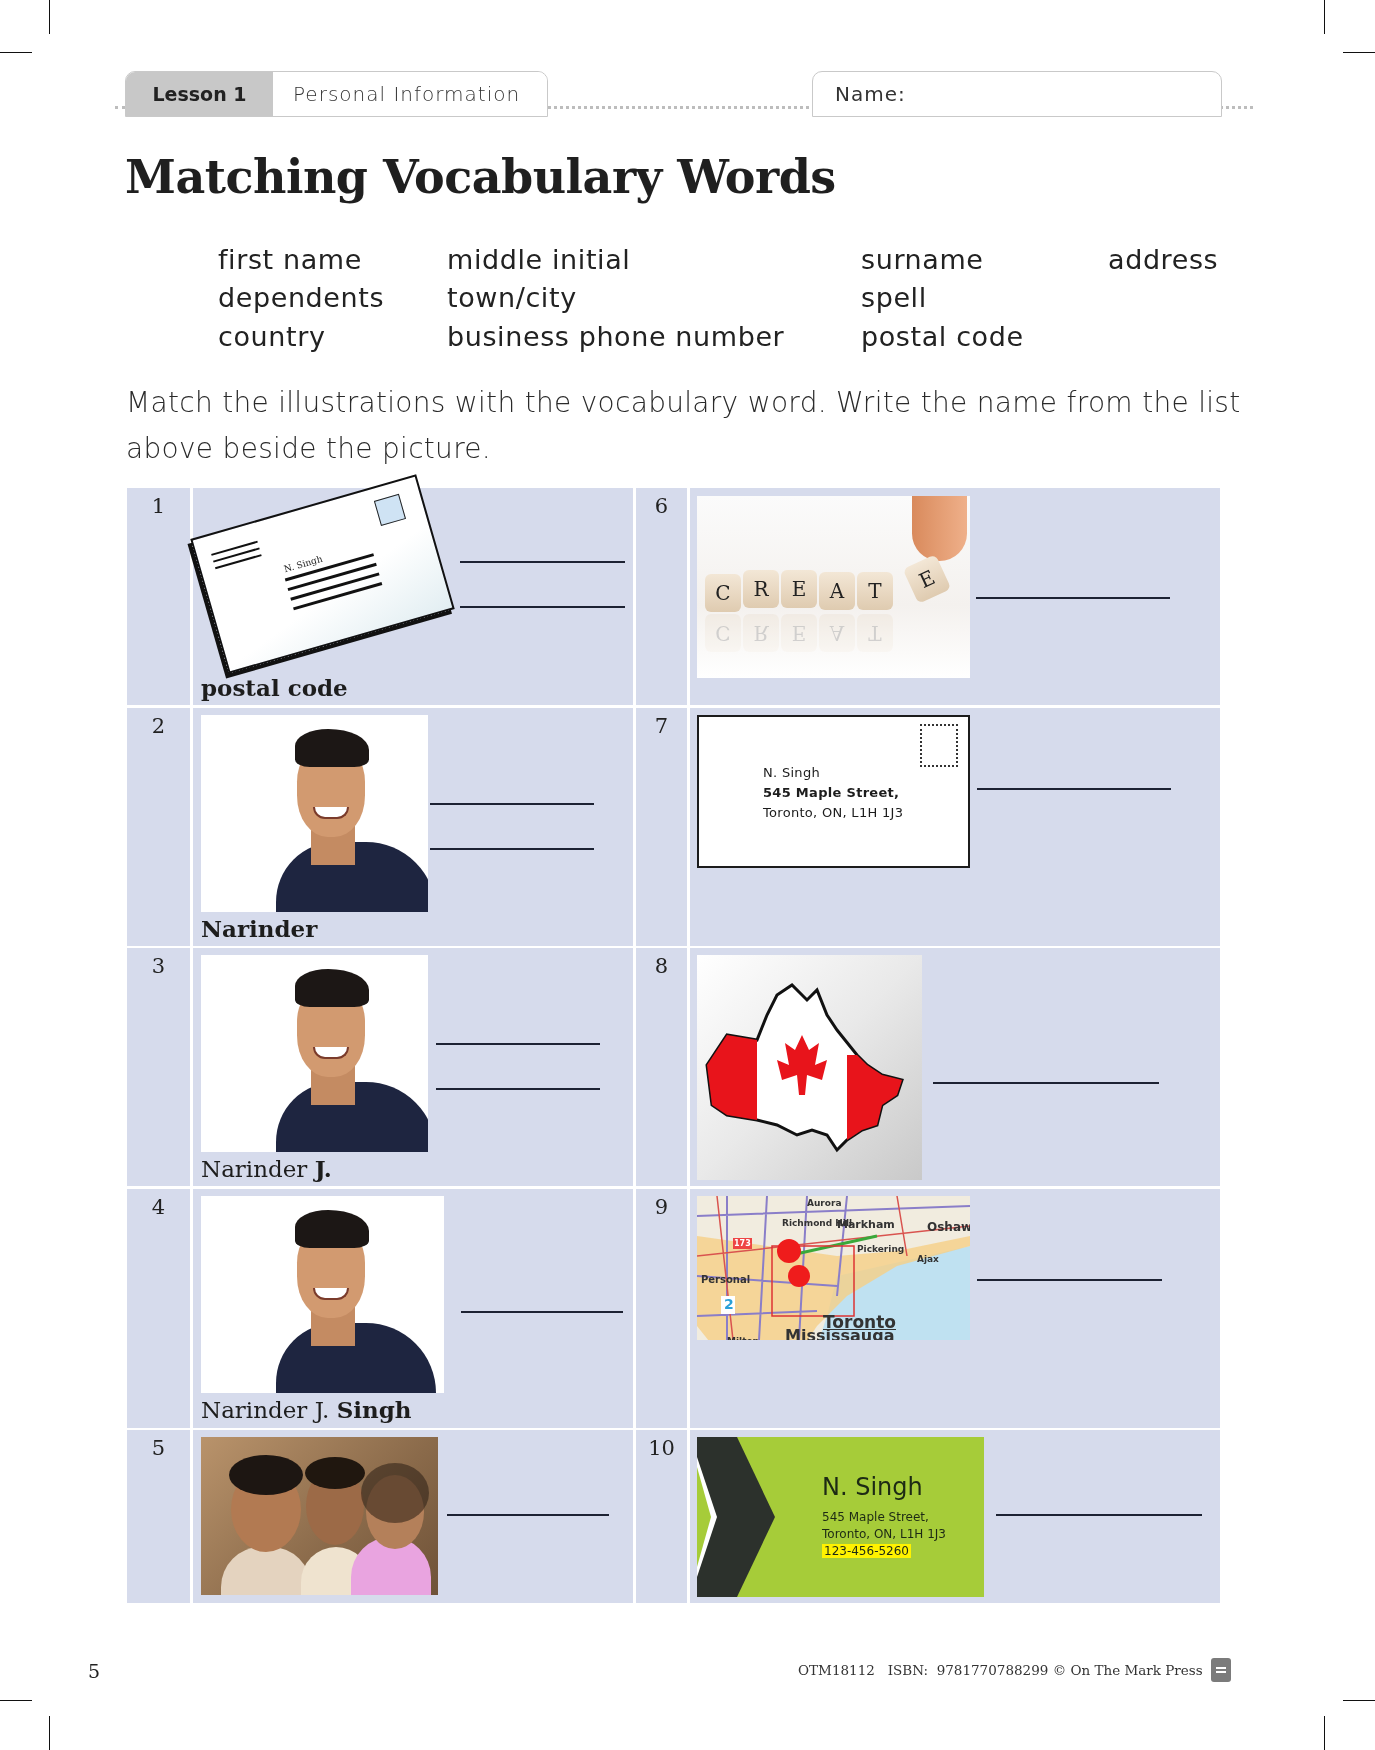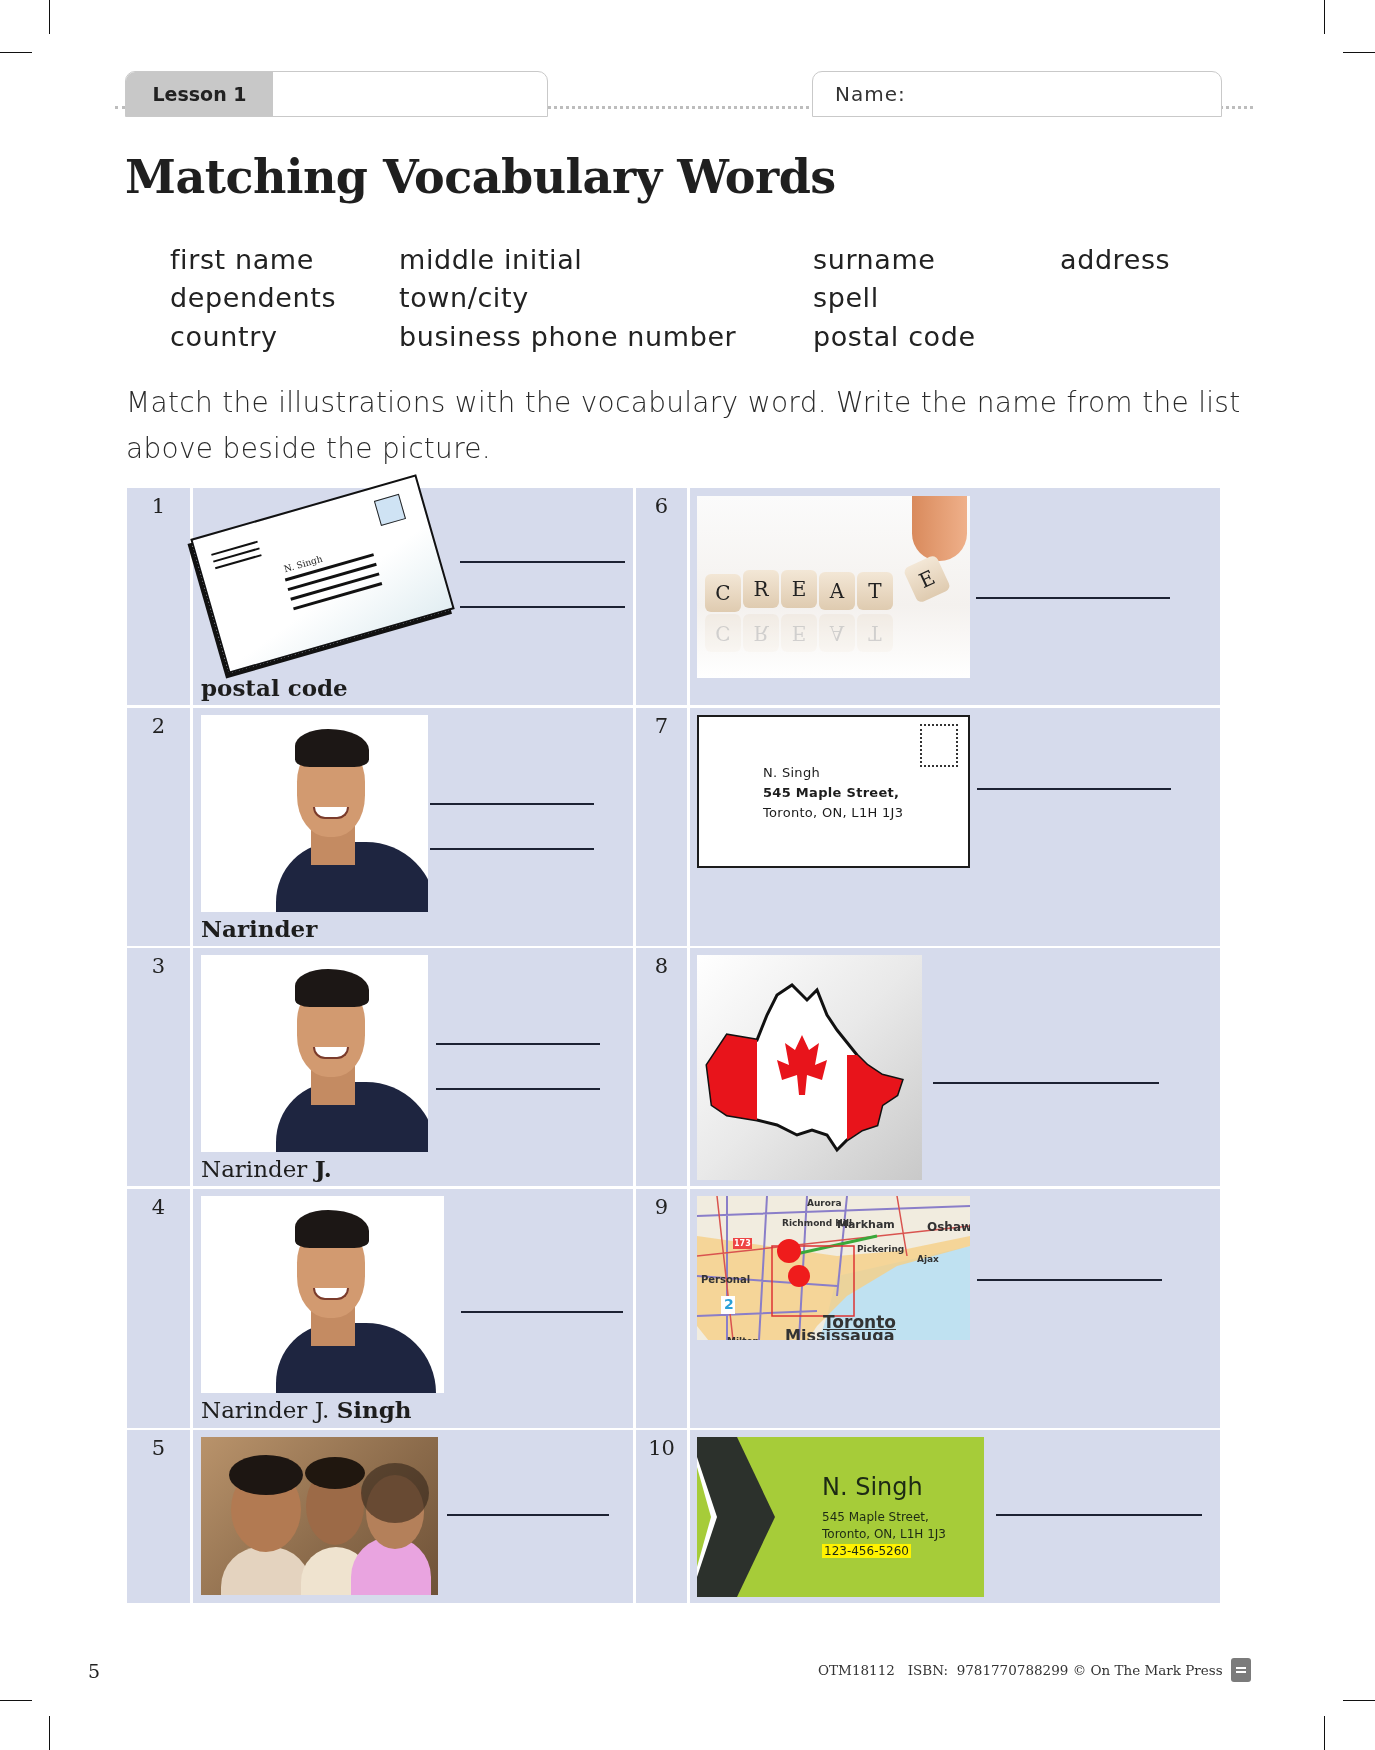--- a/index.html
+++ b/index.html
@@ -11,21 +11,21 @@
   
   .dots { position: absolute; left: 115px; top: 106px; width: 1138px; height: 0; border-top: 3px dotted #bdbdbd; }
   .lesson-tab { position: absolute; left: 125px; top: 71px; width: 423px; height: 46px; border: 1px solid #c9c9c9; border-radius: 10px 10px 0 0; overflow: hidden; display: flex; background: #fff; }
   .lesson-tab .num { width: 147px; background: #c8c8c8; display: flex; align-items: center; justify-content: center; font-family: "DejaVu Sans", sans-serif; font-weight: bold; font-size: 19px; color: #222; }
   .lesson-tab .title { flex: 1; background: #fff; border-radius: 8px 8px 0 0; display: flex; align-items: center; padding-left: 20px; font-family: "DejaVu Sans", sans-serif; font-weight: 300; font-size: 20px; color: #333; letter-spacing: 1px; }
   .name-box { position: absolute; left: 812px; top: 71px; width: 410px; height: 46px; border: 1px solid #c9c9c9; border-radius: 10px 10px 0 0; background: #fff; display: flex; align-items: center; padding-left: 22px; font-size: 20px; color: #333; letter-spacing: 1px; }
 
   .page-title { position: absolute; left: 125px; top: 150px; font-family: "DejaVu Serif", serif; font-weight: bold; font-size: 46px; color: #1f1f1f; letter-spacing: -0.5px; }
 
   .vocab { position: absolute; left: 170px; top: 244px; font-size: 27px; color: #222; letter-spacing: 0.6px; }
-  .vocab .w { position: absolute; white-space: nowrap; }
+  .vocab .w { position: absolute; white-space: nowrap; margin-left: 48px; }
 
   .instructions { position: absolute; left: 126px; top: 380px; width: 1120px; font-size: 28px; line-height: 46px; color: #2a2a2a; font-weight: 300; letter-spacing: 0.3px; }
 
   
   .grid { position: absolute; left: 127px; top: 488px; width: 1093px; }
   .cell { position: absolute; background: #d6dbec; }
   .cell-num { font-family: "DejaVu Serif", serif; font-size: 21px; color: #222; text-align: center; padding-top: 6px; }
   .line { position: absolute; height: 2px; background: #1d2233; }
   .line.thin { height: 1.5px; }
   .caption { position: absolute; font-family: "DejaVu Serif", serif; font-size: 23px; color: #1d1d1d; white-space: nowrap; }
@@ -68,39 +68,40 @@
   .tmap { position: absolute; background: #f1ecdf; overflow: hidden; }
   .tmap .lbl { position: absolute; font-family: "DejaVu Sans", sans-serif; font-weight: bold; color: #333; white-space: nowrap; }
 
   
   .bcard { position: absolute; background: #a6cc39; overflow: hidden; }
   .bcard .nm { position: absolute; left: 125px; top: 36px; font-size: 24px; color: #1d2a14; }
   .bcard .ad { position: absolute; left: 125px; top: 72px; font-size: 12px; line-height: 17px; color: #1d2a14; }
   .bcard .ph { background: #fff200; padding: 0 2px; }
 
   .footer-page { position: absolute; left: 88px; top: 1660px; font-family: "DejaVu Serif", serif; font-size: 19px; color: #222; }
-  .footer-right { position: absolute; left: 818px; top: 1658px; font-family: "DejaVu Serif", serif; font-size: 13.5px; color: #333; white-space: nowrap; display: flex; align-items: center; gap: 8px; }
+  .footer-right { position: absolute; left: 798px; top: 1658px; font-family: "DejaVu Serif", serif; font-size: 13.5px; color: #333; white-space: nowrap; display: flex; align-items: center; gap: 8px; }
   .footer-logo { width: 20px; height: 24px; background: #7b7b7b; border-radius: 3px; position: relative; }
   .footer-logo::after { content: ""; position: absolute; left: 5px; top: 9px; width: 10px; height: 2px; background: #fff; box-shadow: 0 4px 0 #fff; }
 </style>
 </head>
 <body>
 
 <div class="crop" style="left:49px;top:0;width:1px;height:34px;"></div>
 <div class="crop" style="left:1324px;top:0;width:1px;height:34px;"></div>
 <div class="crop" style="left:0;top:52px;width:32px;height:1px;"></div>
 <div class="crop" style="left:1343px;top:52px;width:32px;height:1px;"></div>
 <div class="crop" style="left:0;top:1700px;width:32px;height:1px;"></div>
 <div class="crop" style="left:1343px;top:1700px;width:32px;height:1px;"></div>
 <div class="crop" style="left:49px;top:1716px;width:1px;height:34px;"></div>
 <div class="crop" style="left:1324px;top:1716px;width:1px;height:34px;"></div>
 
 <div class="dots"></div>
 <div class="lesson-tab">
   <div class="num">Lesson 1</div>
+  <div class="title">Personal Information</div>
 </div>
 <div class="name-box">
   <span>Name:</span>
 </div>
 
 <h1 class="page-title">Matching Vocabulary Words</h1>
 
 <div class="vocab">
   <span class="w" style="left:0;top:0;">first name</span>
   <span class="w" style="left:0;top:38px;">dependents</span>

